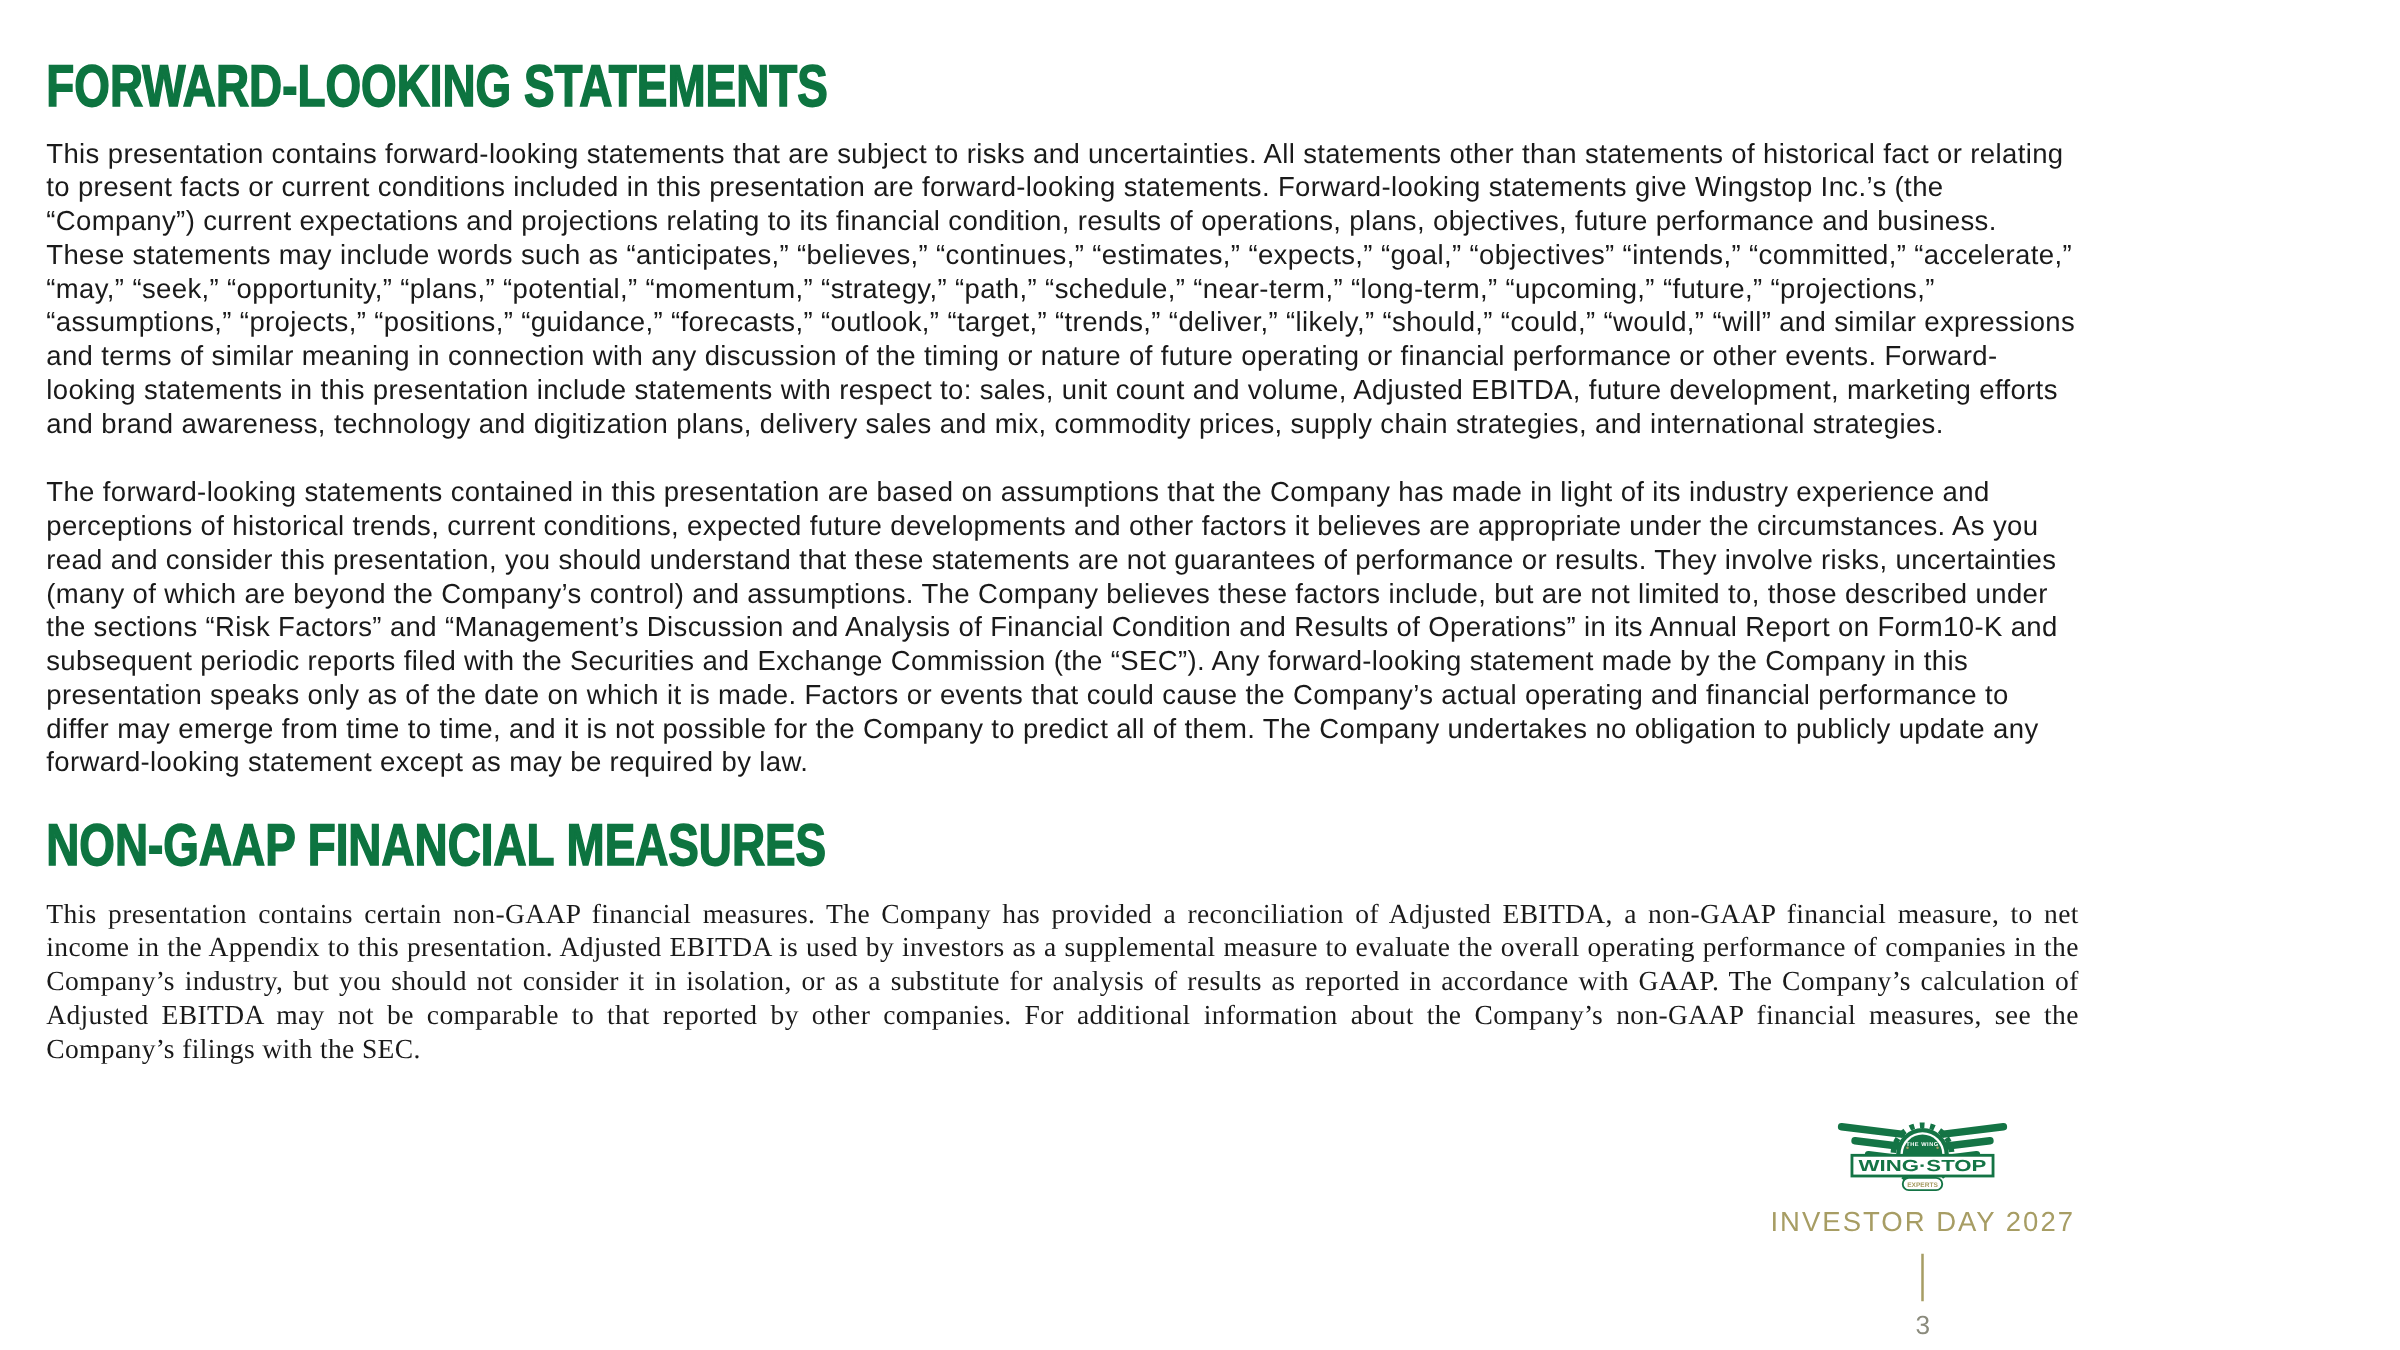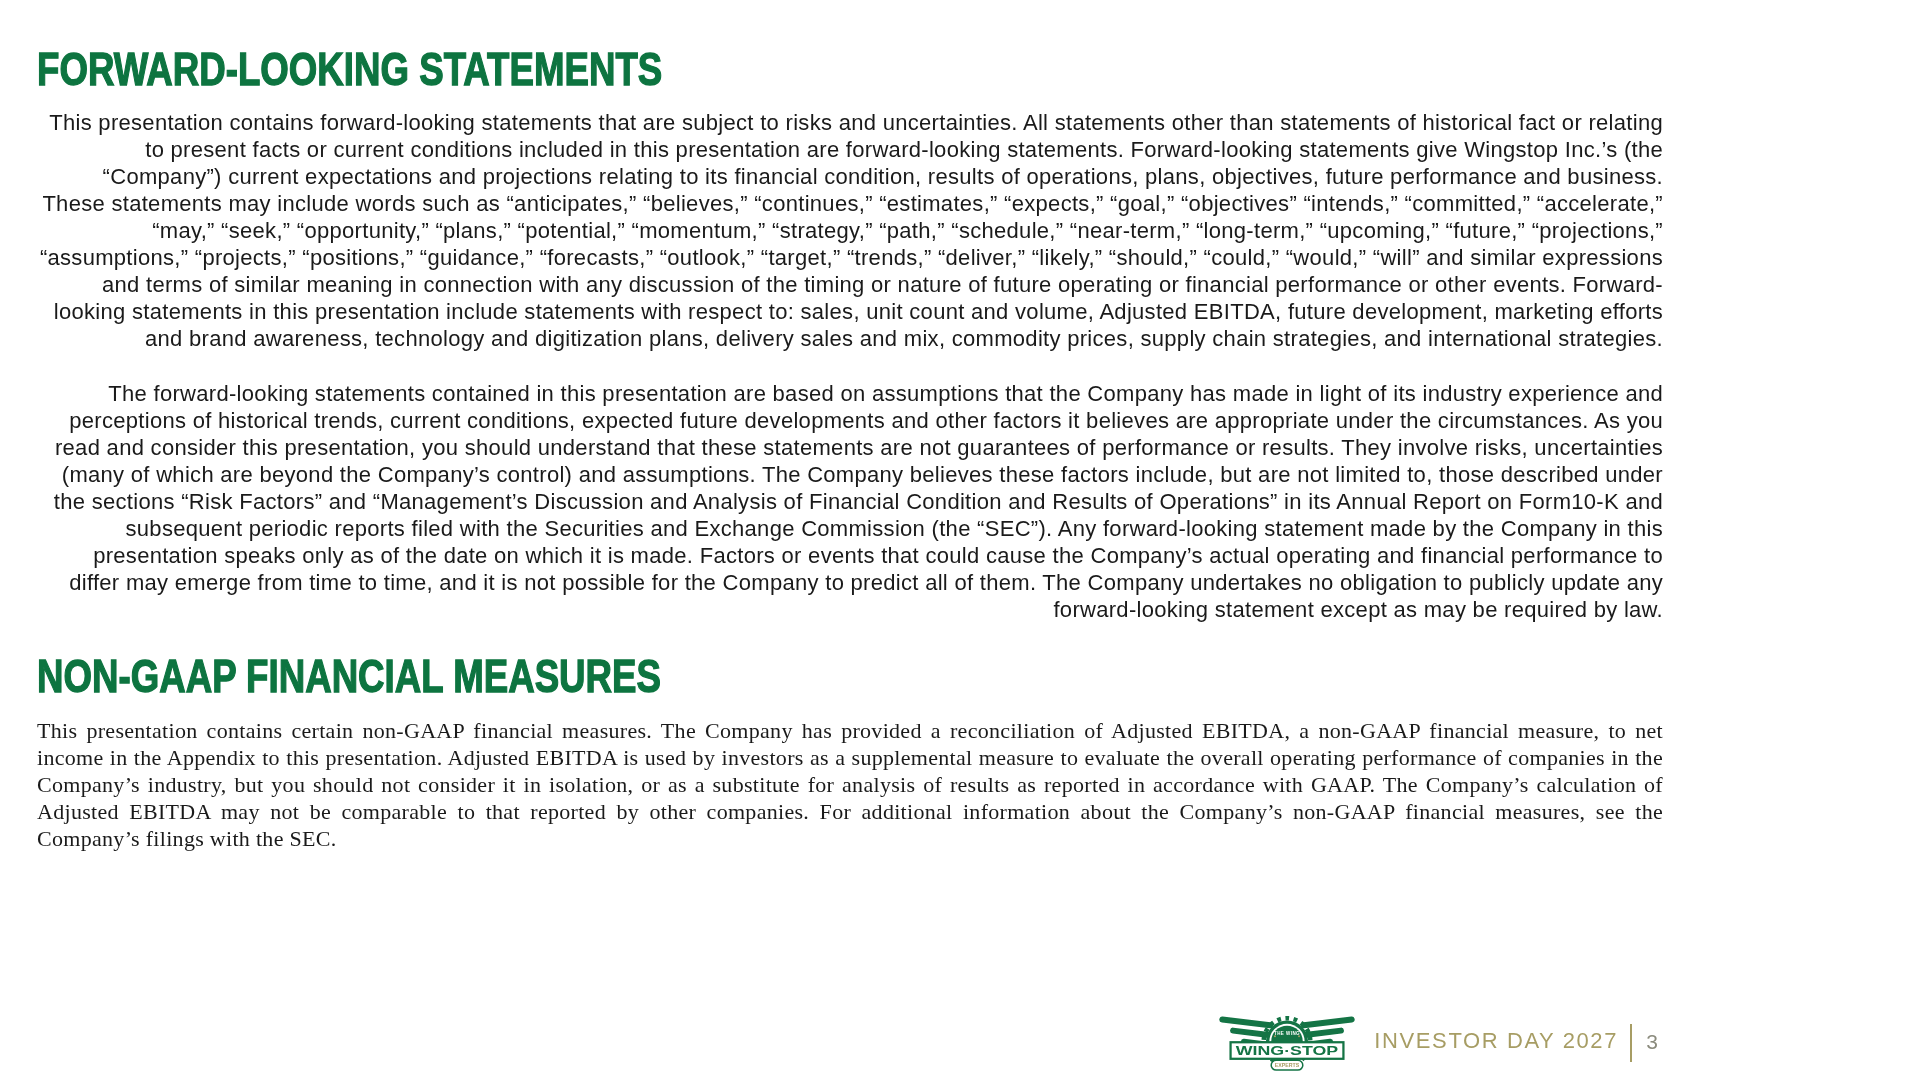--- a/index.html
+++ b/index.html
@@ -35,33 +35,34 @@
   }
   .heading.second {
     margin-top: 14px;
   }
   .body-text {
     font-size: 22px;
     line-height: 27px;
     letter-spacing: 0.3px;
     color: var(--body_text, #1a1a1a);
     margin: 0 0 28px 0;
-    text-align: right;
+    text-align: left;
   }
   .body-text.justify {
     text-align: justify;
     font-family: Liberation Serif, serif;
   }
   .footer {
     position: absolute;
     right: 40px;
     bottom: 5px;
     display: flex;
     align-items: center;
     gap: 8px;
+    flex-direction: column;
   }
   .logo {
     display: block;
   }
   .event-label {
     font-size: 22px;
     letter-spacing: 1.6px;
     color: var(--gold, #a79d64);
     font-weight: 400;
     white-space: nowrap;

